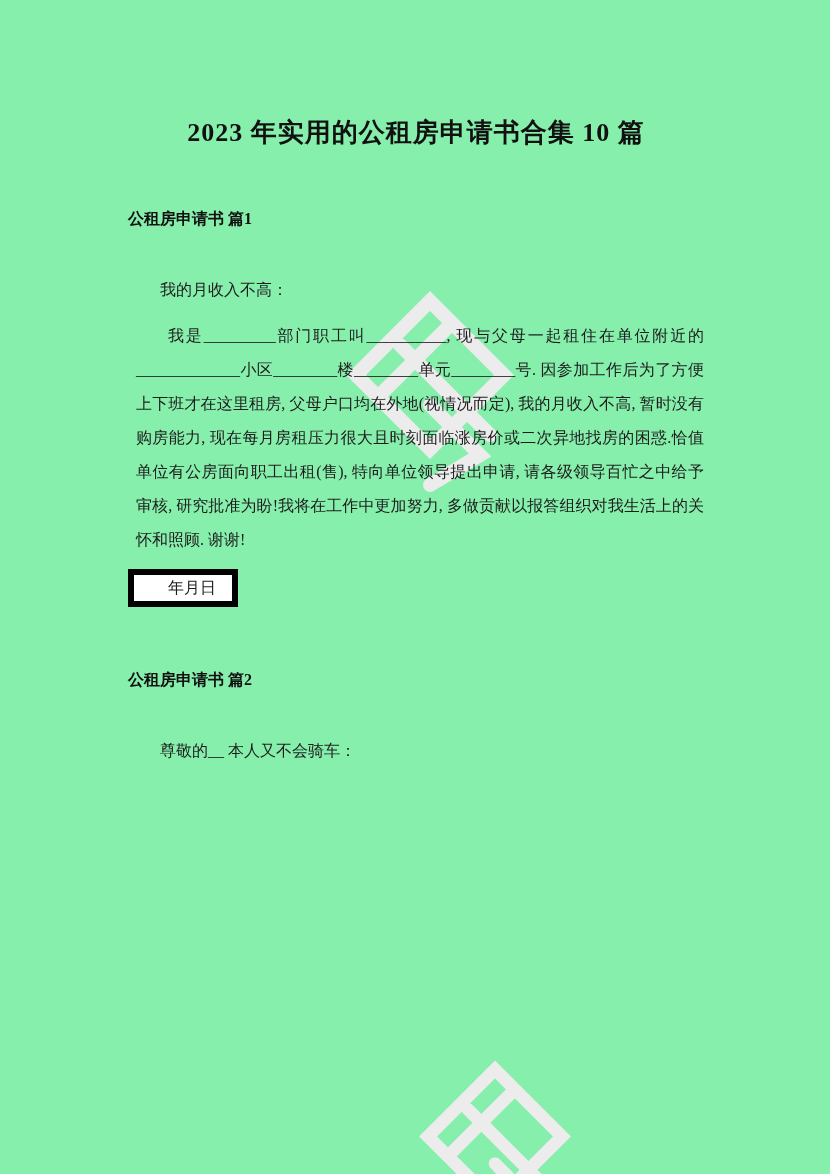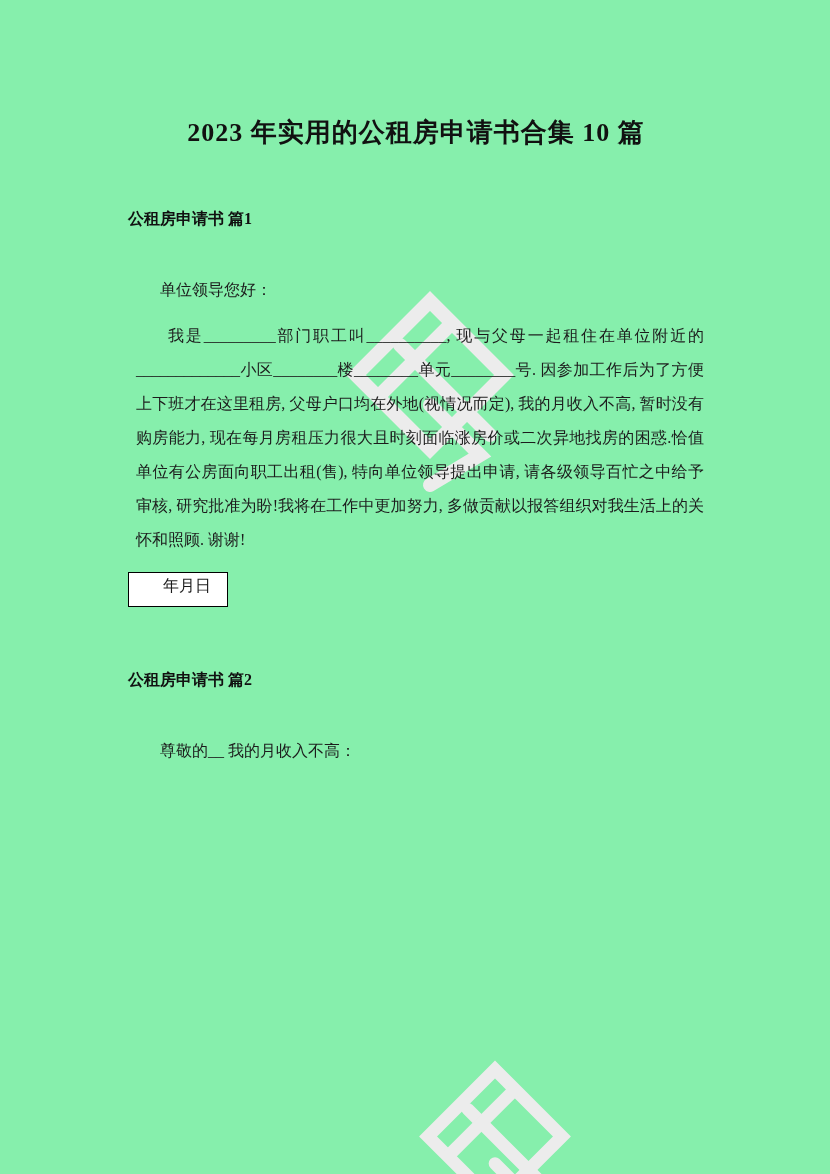--- a/index.html
+++ b/index.html
@@ -56,23 +56,23 @@
     text-indent: 2em;
     text-align: justify;
   }
   .signer {
     margin: 18px 0 0 0;
     text-indent: 2em;
   }
   .date-row { margin-top: 12px; }
   .date-box {
     display: inline-block;
-    border: 1px solid #000000;
+    border: 6px solid #000000;
     line-height: 26px;
-    padding: 0 16px 7px 34px;
+    padding: 0 16px 0 34px;
     font-size: 16px;
     color: #1c1c1c;
     background: #ffffff;
     text-align: right;
   }
 </style>
 </head>
 <body>
 
 <div class="page">
@@ -98,28 +98,28 @@
       </g>
     </svg>
   </div>
 
   <div class="content">
 
     <h1 class="doc-title">2023 年实用的公租房申请书合集 10 篇</h1>
 
     <h2 class="sec-heading">公租房申请书 篇1</h2>
 
-    <p class="salutation">单位领导您好：</p>
+    <p class="salutation">我的月收入不高：</p>
 
     <p class="body-text">我是_________部门职工叫__________, 现与父母一起租住在单位附近的_____________小区________楼________单元________号. 因参加工作后为了方便上下班才在这里租房, 父母户口均在外地(视情况而定), 我的月收入不高, 暂时没有购房能力, 现在每月房租压力很大且时刻面临涨房价或二次异地找房的困惑.恰值单位有公房面向职工出租(售), 特向单位领导提出申请, 请各级领导百忙之中给予审核, 研究批准为盼!我将在工作中更加努力, 多做贡献以报答组织对我生活上的关怀和照顾. 谢谢!</p>
 
 
     <div class="date-row">
       <span class="date-box">年月日</span>
     </div>
 
     <h2 class="sec-heading second">公租房申请书 篇2</h2>
 
-    <p class="salutation">尊敬的__ 我的月收入不高：</p>
+    <p class="salutation">尊敬的__ 本人又不会骑车：</p>
 
 
   </div>
 </div>
 
 </body></html>

